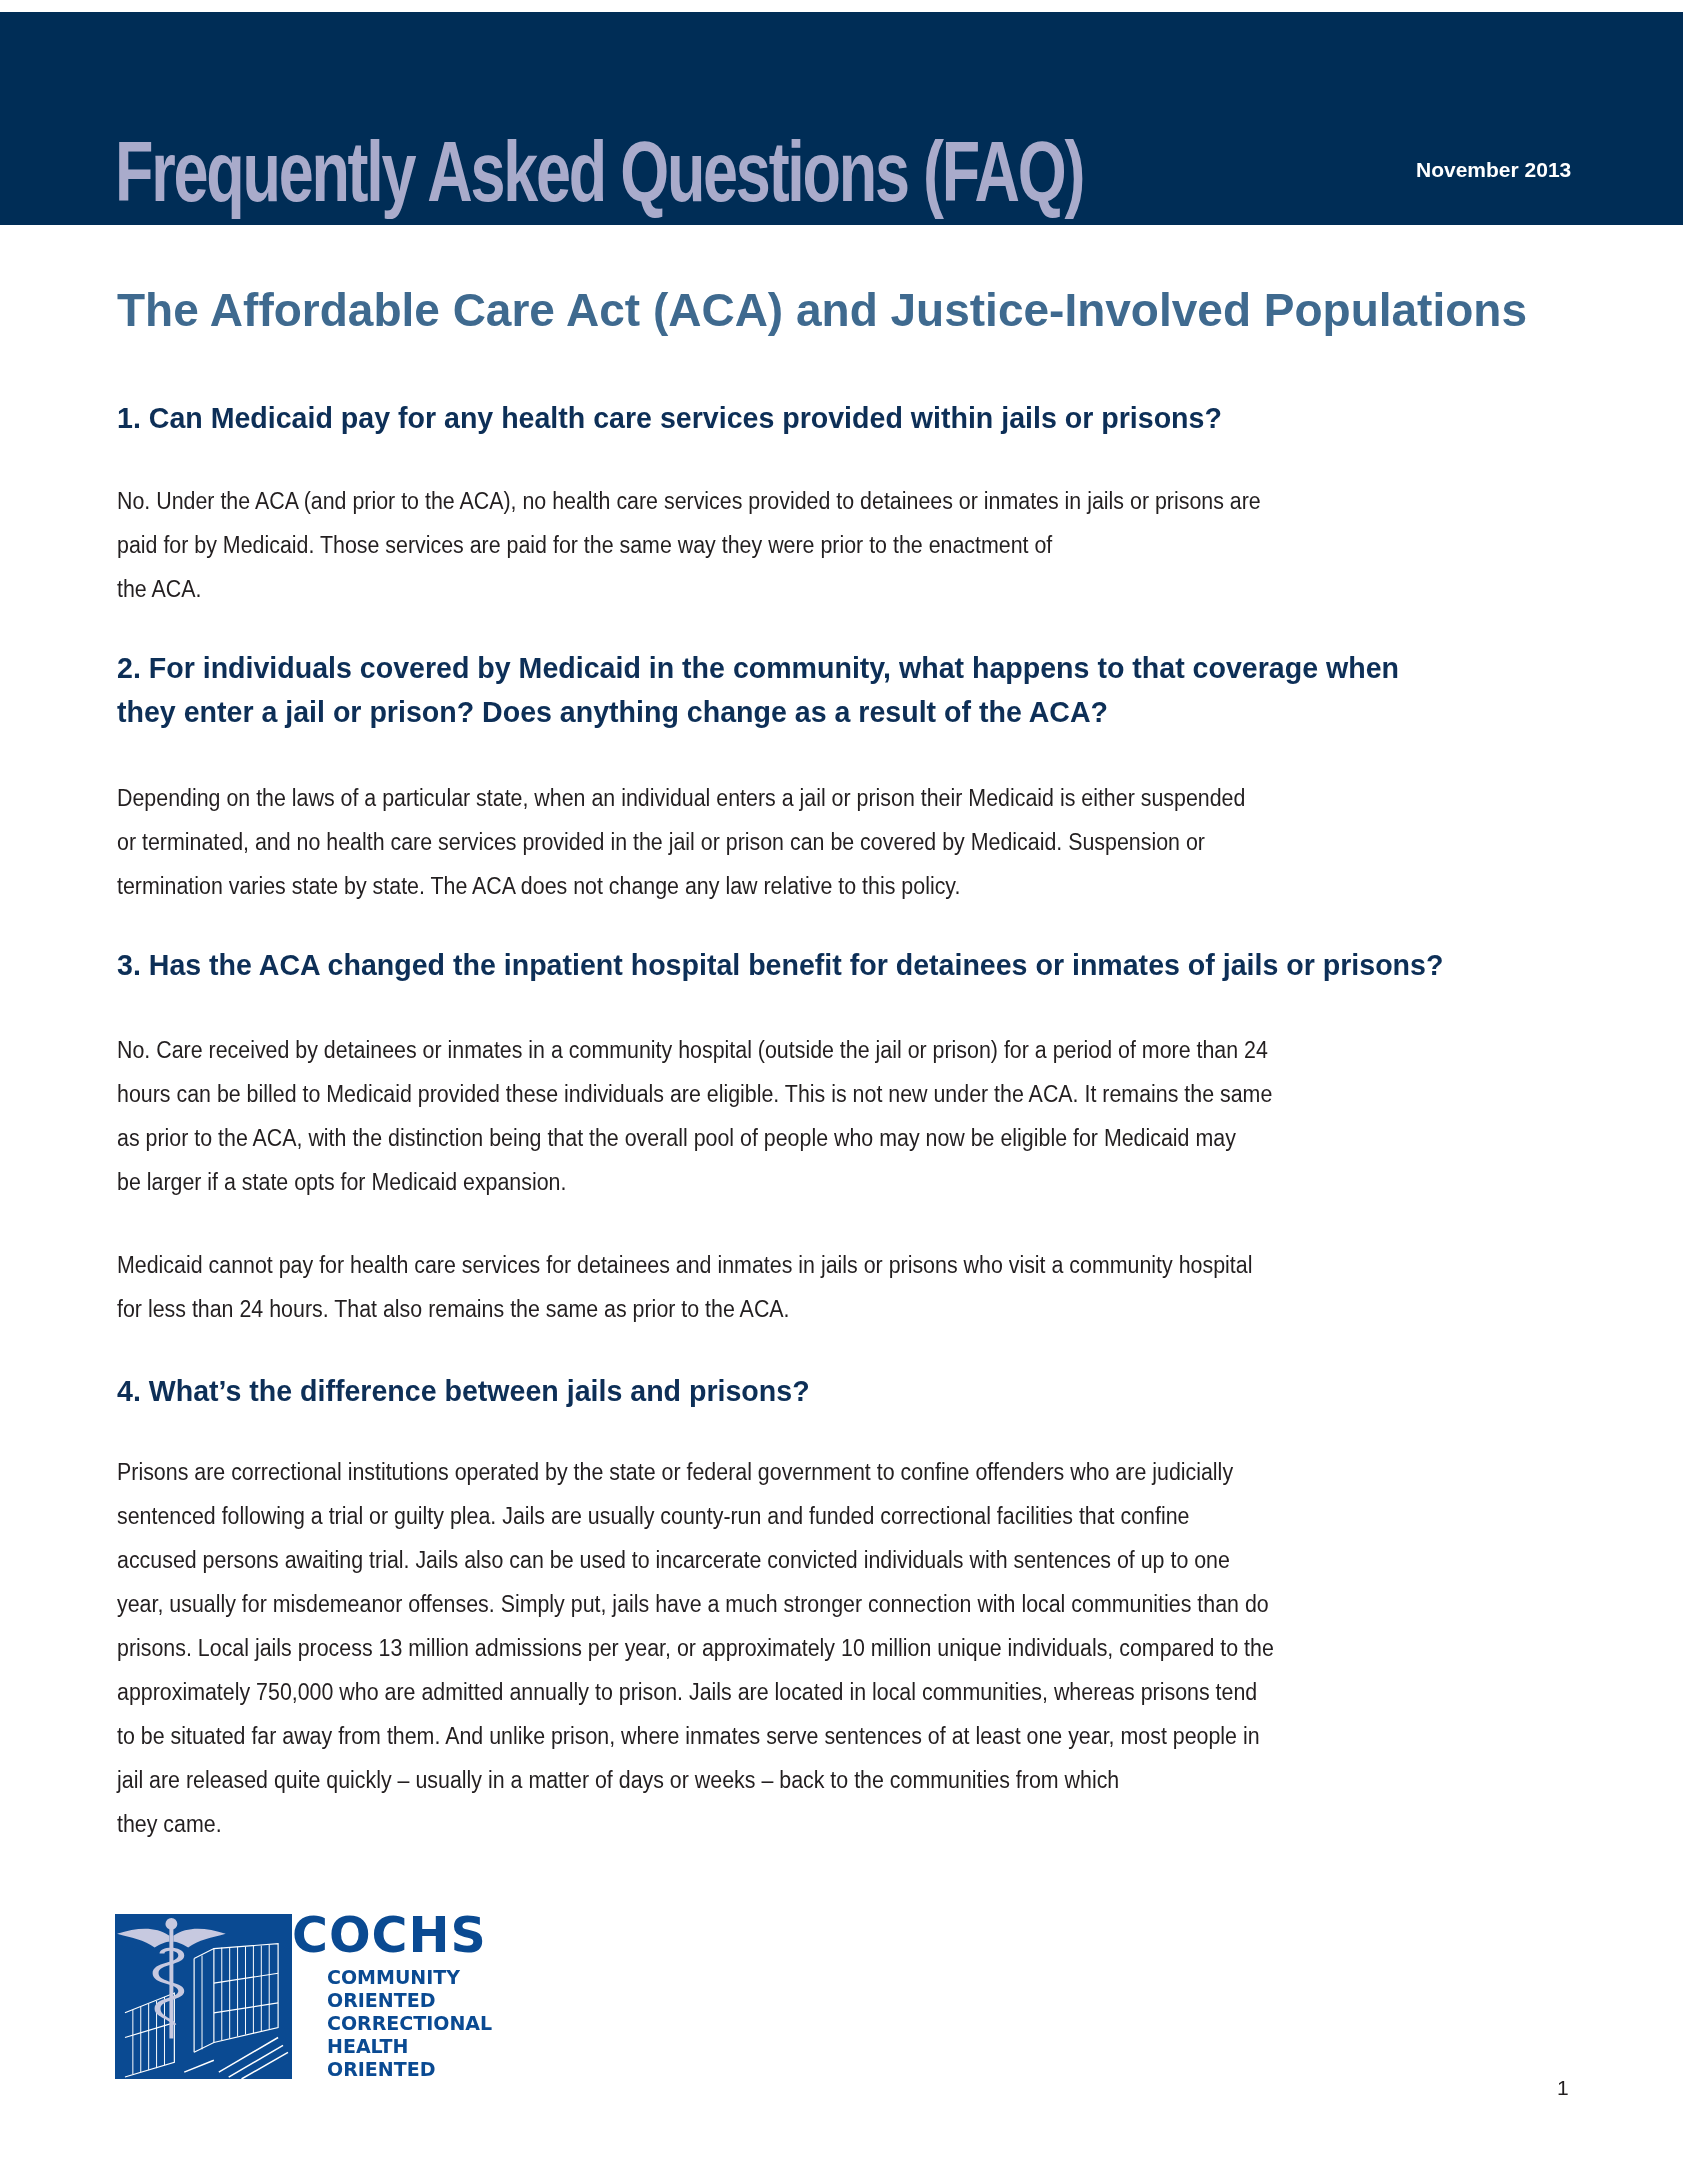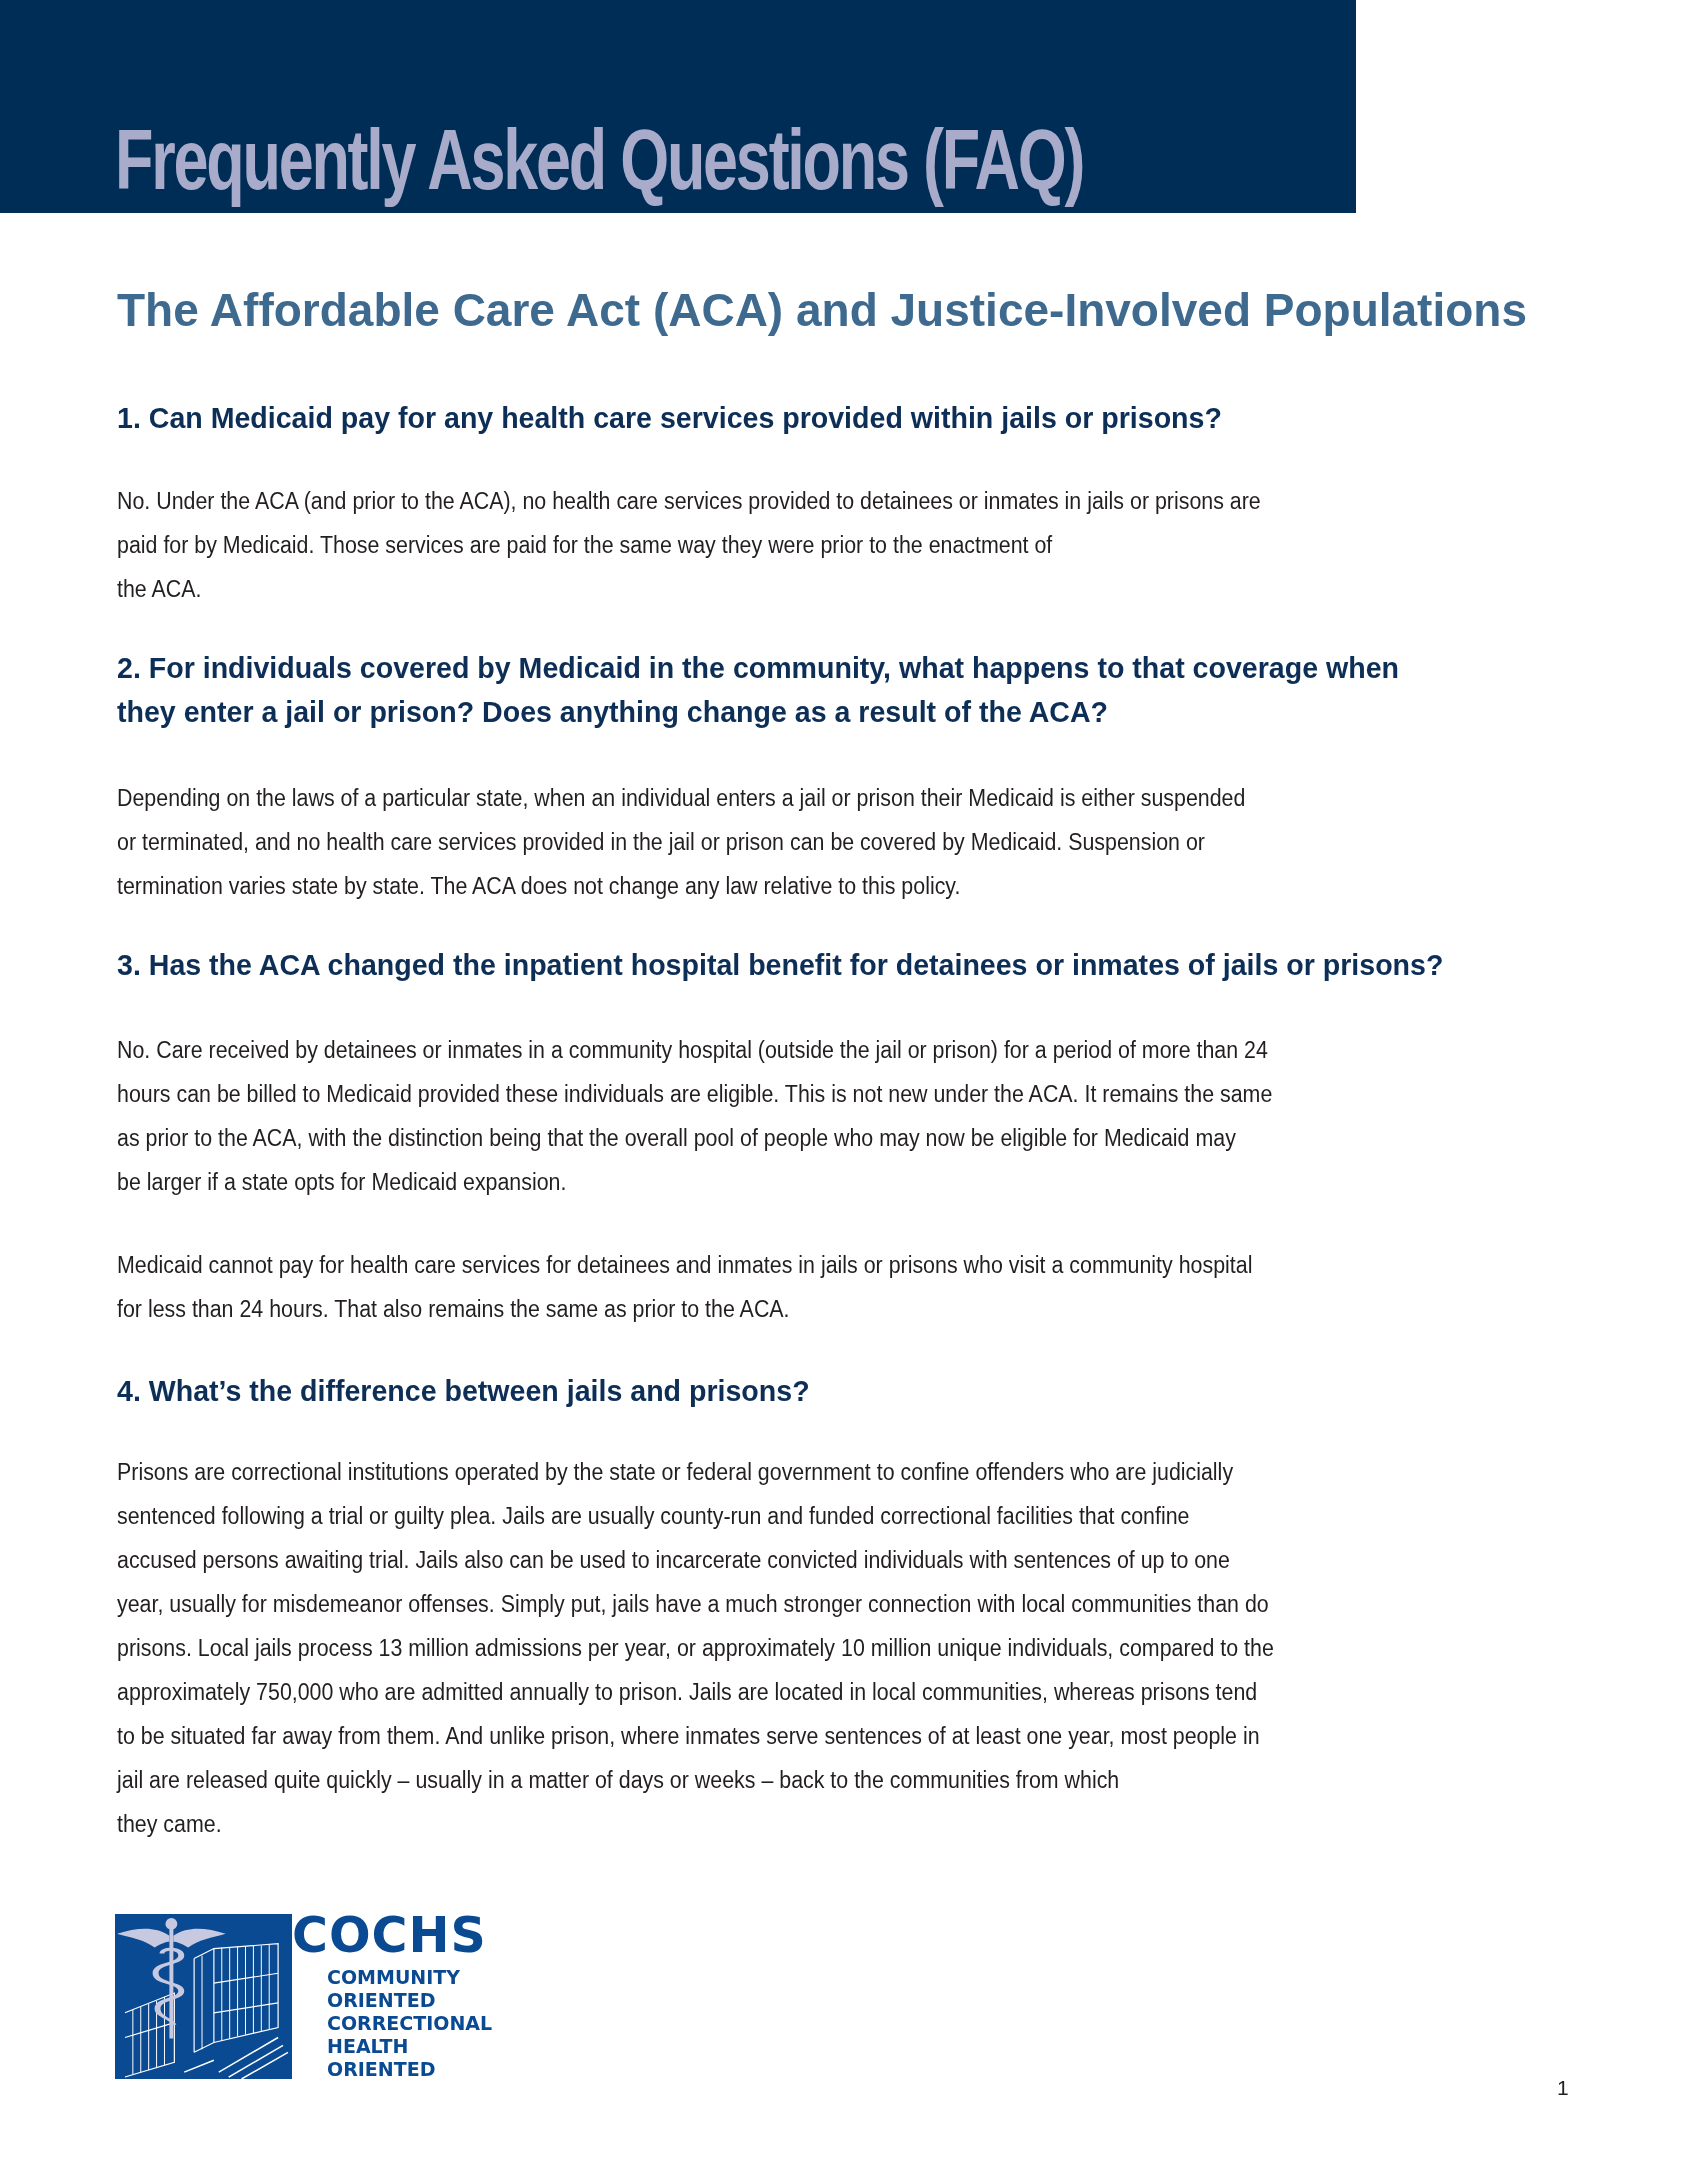--- a/index.html
+++ b/index.html
@@ -1,36 +1,36 @@
 <!DOCTYPE html>
 <html><head>
 <meta charset="utf-8">
 <style>
   html, body { margin:0; padding:0; }
   body { width:1683px; height:2178px; position:relative; background:#ffffff; overflow:hidden;
          font-family:"Liberation Sans", sans-serif; color:#231f20; }
-  .header { position:absolute; left:0; top:0; width:1356px; height:213px; background:#002d56; }
+  .header { position:absolute; left:0; top:12px; width:1683px; height:213px; background:#002d56; }
   .header-title { position:absolute; left:115px; top:117px; font-family:"Liberation Sans Narrow","Liberation Sans", sans-serif;
                   font-weight:bold; font-size:85px; color:#a9abcb; letter-spacing:-3px; transform:scaleX(0.74); transform-origin:left top; white-space:nowrap; line-height:1; }
   .header-date { position:absolute; left:1416px; top:147px; font-weight:bold; font-size:21px; color:#ffffff; white-space:nowrap; line-height:1; }
   .subtitle { position:absolute; left:117px; top:287px; font-weight:bold; font-size:46px; color:#3f6a8f; white-space:nowrap; line-height:1; }
   .q { position:absolute; left:117px; font-weight:bold; font-size:29px; color:#0d2f57; white-space:nowrap; line-height:44px; transform-origin:left top; }
   .p { position:absolute; left:117px; font-size:23px; color:#231f20; white-space:nowrap; line-height:44px; transform-origin:left top; }
   .line { display:block; }
   .logo-box { position:absolute; left:115px; top:1914px; width:177px; height:165px; background:#0a4a92; overflow:hidden; }
   .logo-word { position:absolute; left:292px; top:1911px; font-weight:bold; font-size:49px; color:#0a4a92; line-height:1; letter-spacing:1px; font-family:"DejaVu Sans", sans-serif; }
   .logo-sub { position:absolute; left:310px; top:1966px; font-weight:bold; font-size:19px; color:#0a4a92; line-height:23px; font-family:"DejaVu Sans", sans-serif;margin-left:17px; }
   .page-num { position:absolute; left:1557px; top:2077px; font-size:21px; color:#231f20; line-height:1; }
 </style>
 </head>
 <body>
 
 <div class="header">
   <div class="header-title">Frequently Asked Questions (FAQ)</div>
-  <div class="header-date">April 2013</div>
+  <div class="header-date">November 2013</div>
 </div>
 
 <div class="subtitle">The Affordable Care Act (ACA) and Justice-Involved Populations</div>
 
 <div class="q" style="top:396px;transform:scaleX(0.985);">
   <span class="line">1. Can Medicaid pay for any health care services provided within jails or prisons?</span>
 </div>
 <div class="p" style="top:479px;transform:scaleX(0.93);">
   <span class="line">No.  Under the ACA (and prior to the ACA), no health care services provided to detainees or inmates in jails or prisons are</span>
   <span class="line">paid for by Medicaid.  Those services are paid for the same way they were prior to the enactment of</span>

